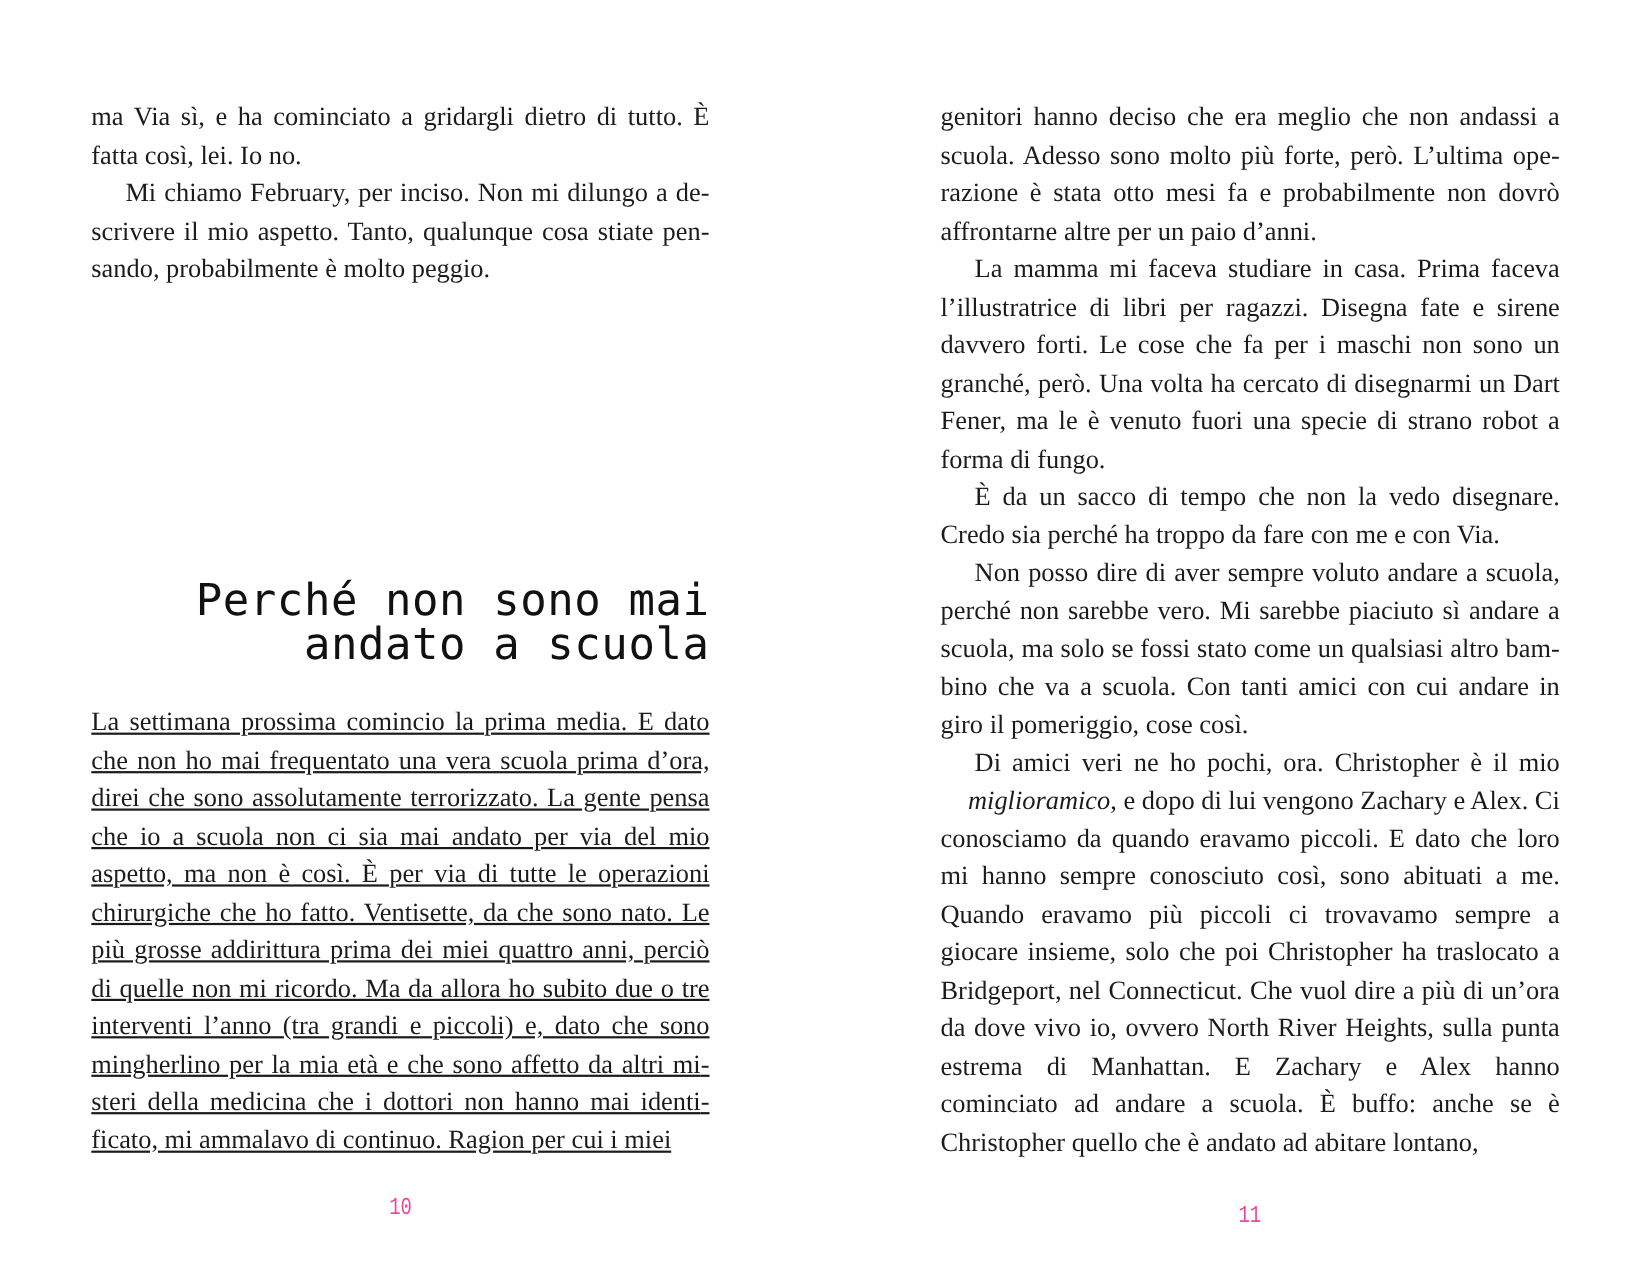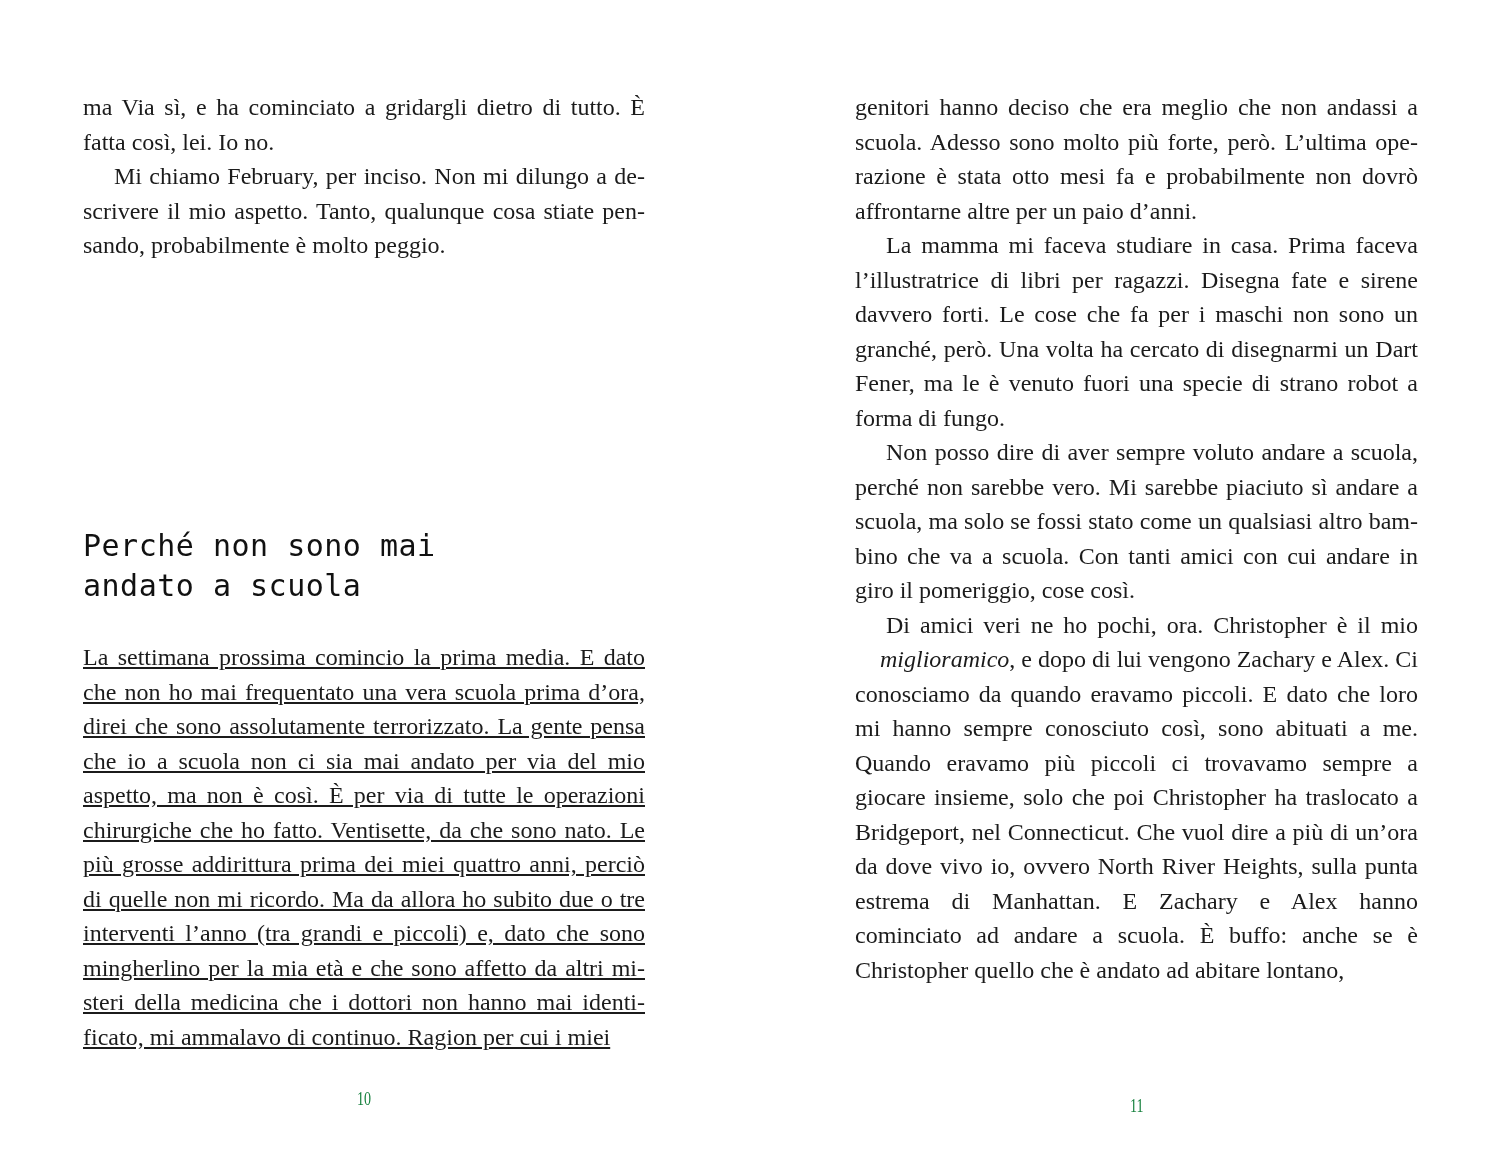--- a/index.html
+++ b/index.html
@@ -23,36 +23,36 @@
     line-height: 34.5px;
     text-align: justify;
     hyphens: manual;
     -webkit-hyphens: manual;
   }
   .para.indent { text-indent: 31px; }
   .ital { font-style: italic; margin-left: 25px; }
   .chapter-heading {
     position: absolute;
     margin: 0;
-    text-align: left;
+    text-align: right;
     font-family: "DejaVu Sans Mono", "Liberation Mono", monospace;
     font-weight: normal;
-    font-size: 30px;
+    font-size: 40px;
     line-height: 40px;
     letter-spacing: 0.5px;
     color: #111111;
   }
   .heading-line { display: block; }
   .page-number-wrap {
     position: absolute;
     text-align: center;
-    font-family: Liberation Serif, serif;
-    font-size: 18px;
+    font-family: Liberation Mono, monospace;
+    font-size: 22px;
     line-height: 22px;
-    color: #15803d;
+    color: #ec4899;
   }
   .page-number-wrap .pn {
     display: inline-block;
     transform: scaleX(0.78);
   }
   
   #left-top     { left: 83px;  top: 90px;   width: 562px; }
   #left-heading { left: 83px;  top: 526px;  width: 562px; }
   #left-bottom  { left: 83px;  top: 640px;  width: 562px; text-decoration: underline; }
   #left-pn      { left: 83px;  top: 1088px; width: 562px; }
@@ -78,20 +78,21 @@
     <p class="para">La settimana prossima comincio la prima media. E dato che non ho mai frequentato una vera scuola prima d’ora, direi che sono assolutamente terrorizzato. La gente pensa che io a scuola non ci sia mai andato per via del mio aspetto, ma non è così. È per via di tutte le operazioni chirurgiche che ho fatto. Ventisette, da che sono nato. Le più grosse addirittura prima dei miei quattro anni, perciò di quelle non mi ricordo. Ma da allora ho subito due o tre interventi l’anno (tra grandi e piccoli) e, dato che sono mingherlino per la mia età e che sono affetto da altri mi­steri della medicina che i dottori non hanno mai identi­ficato, mi ammalavo di continuo. Ragion per cui i miei</p>
   </div>
 
   <div class="page-number-wrap" id="left-pn">
     <span class="pn">10</span>
   </div>
 
   <div class="text-block" id="right-col">
     <p class="para">genitori hanno deciso che era meglio che non andassi a scuola. Adesso sono molto più forte, però. L’ultima ope­razione è stata otto mesi fa e probabilmente non dovrò affrontarne altre per un paio d’anni.</p>
     <p class="para indent">La mamma mi faceva studiare in casa. Prima faceva l’illustratrice di libri per ragazzi. Disegna fate e sirene davvero forti. Le cose che fa per i maschi non sono un granché, però. Una volta ha cercato di disegnarmi un Dart Fener, ma le è venuto fuori una specie di strano ro­bot a forma di fungo.</p>
+    <p class="para indent">È da un sacco di tempo che non la vedo disegnare. Credo sia perché ha troppo da fare con me e con Via.</p>
     <p class="para indent">Non posso dire di aver sempre voluto andare a scuola, perché non sarebbe vero. Mi sarebbe piaciuto sì andare a scuola, ma solo se fossi stato come un qualsiasi altro bam­bino che va a scuola. Con tanti amici con cui andare in giro il pomeriggio, cose così.</p>
     <p class="para indent">
       <span>Di amici veri ne ho pochi, ora. Christopher è il mio </span><em class="ital">miglioramico</em><span>, e dopo di lui vengono Zachary e Alex. Ci conosciamo da quando eravamo piccoli. E dato che loro mi hanno sempre conosciuto così, sono abituati a me. Quando eravamo più piccoli ci trovavamo sempre a giocare insieme, solo che poi Christopher ha traslo­cato a Bridgeport, nel Connecticut. Che vuol dire a più di un’ora da dove vivo io, ovvero North River Heights, sulla punta estrema di Manhattan. E Zachary e Alex hanno cominciato ad andare a scuola. È buffo: anche se è Christopher quello che è andato ad abitare lontano,</span>
     </p>
   </div>
 
   <div class="page-number-wrap" id="right-pn">
     <span class="pn">11</span>
   </div>
 

